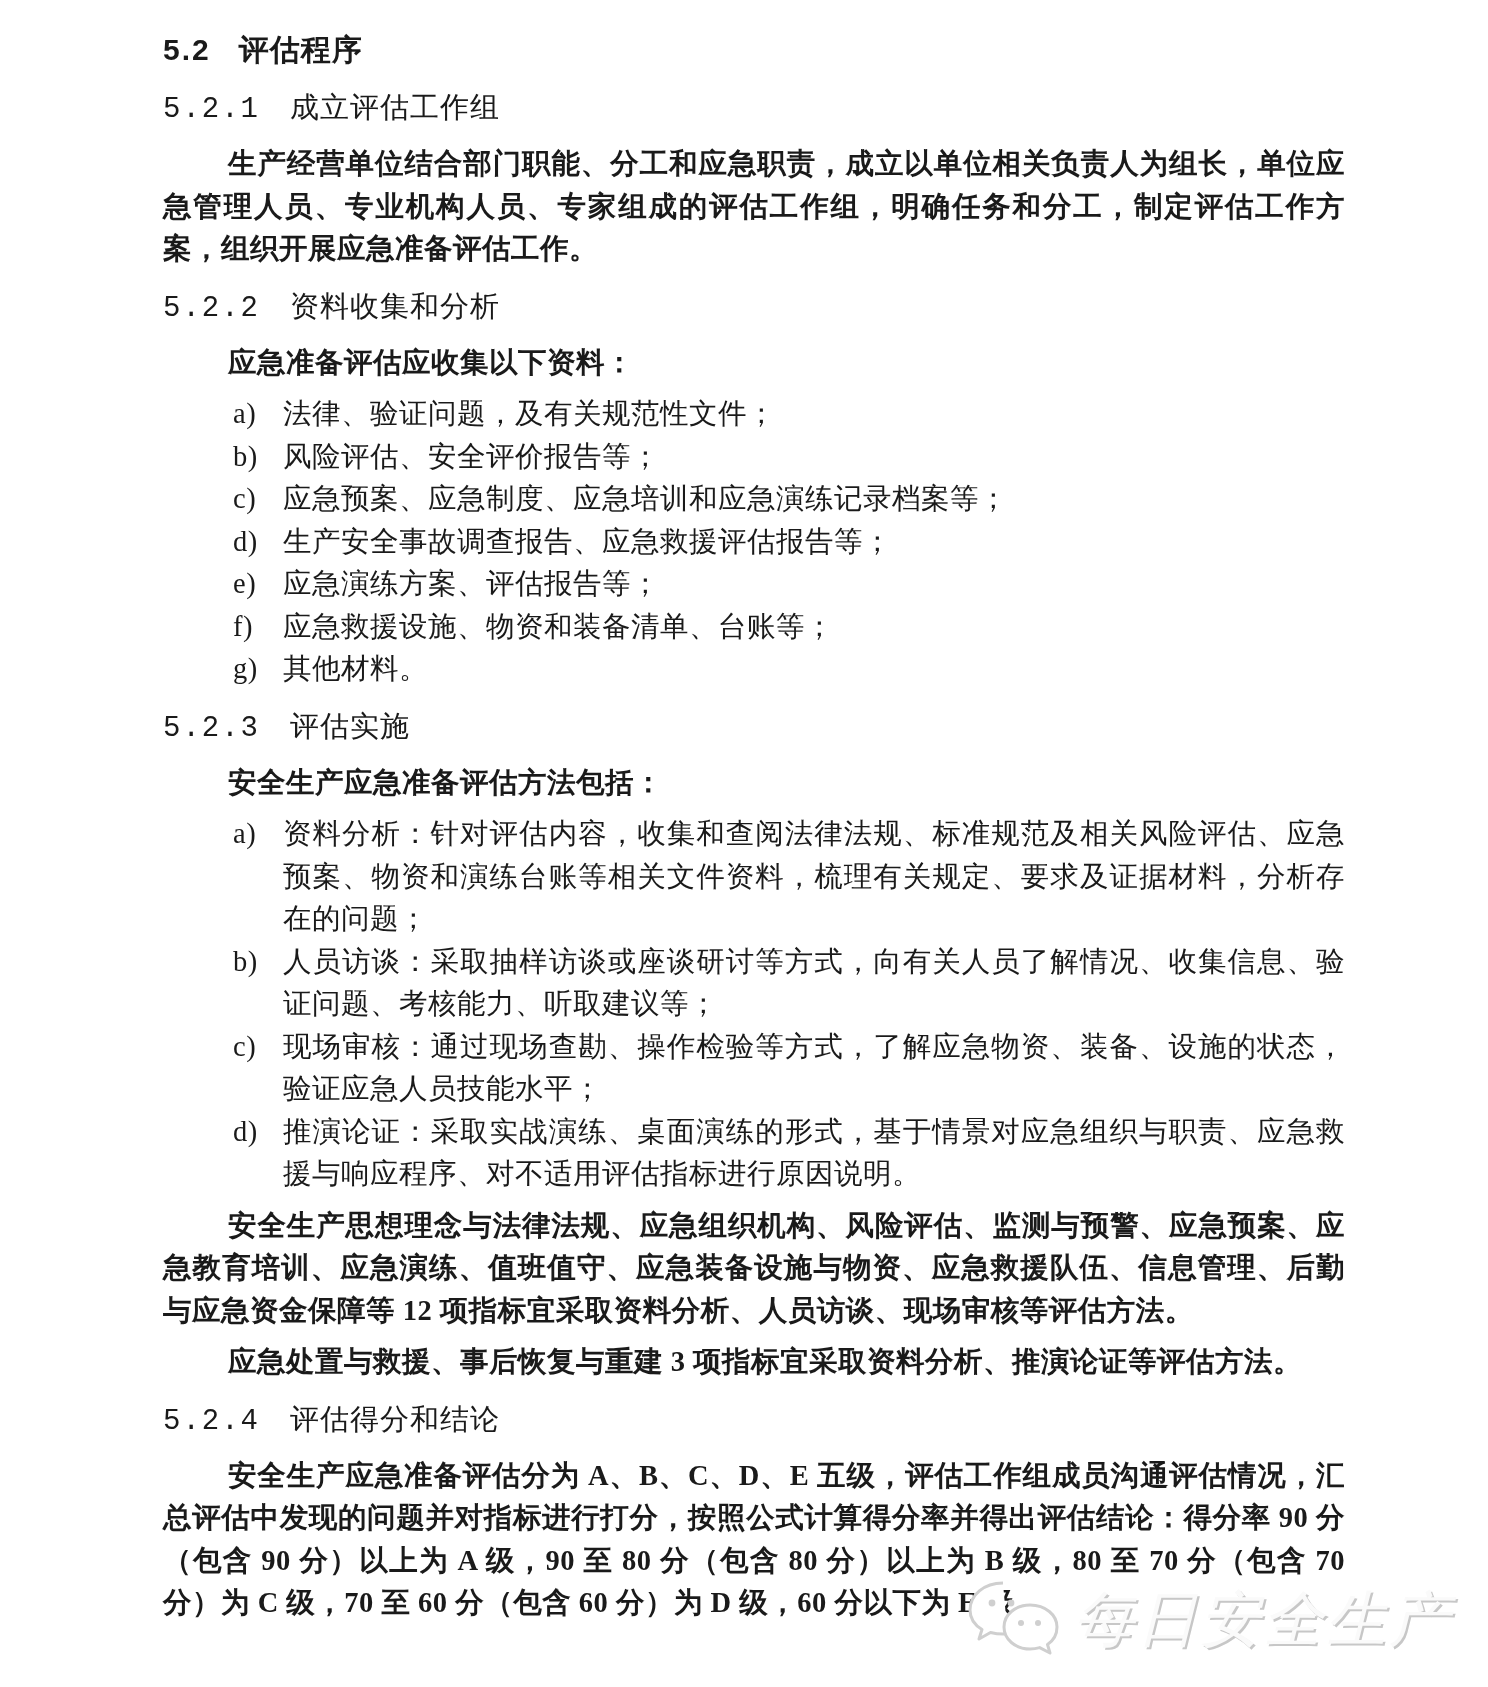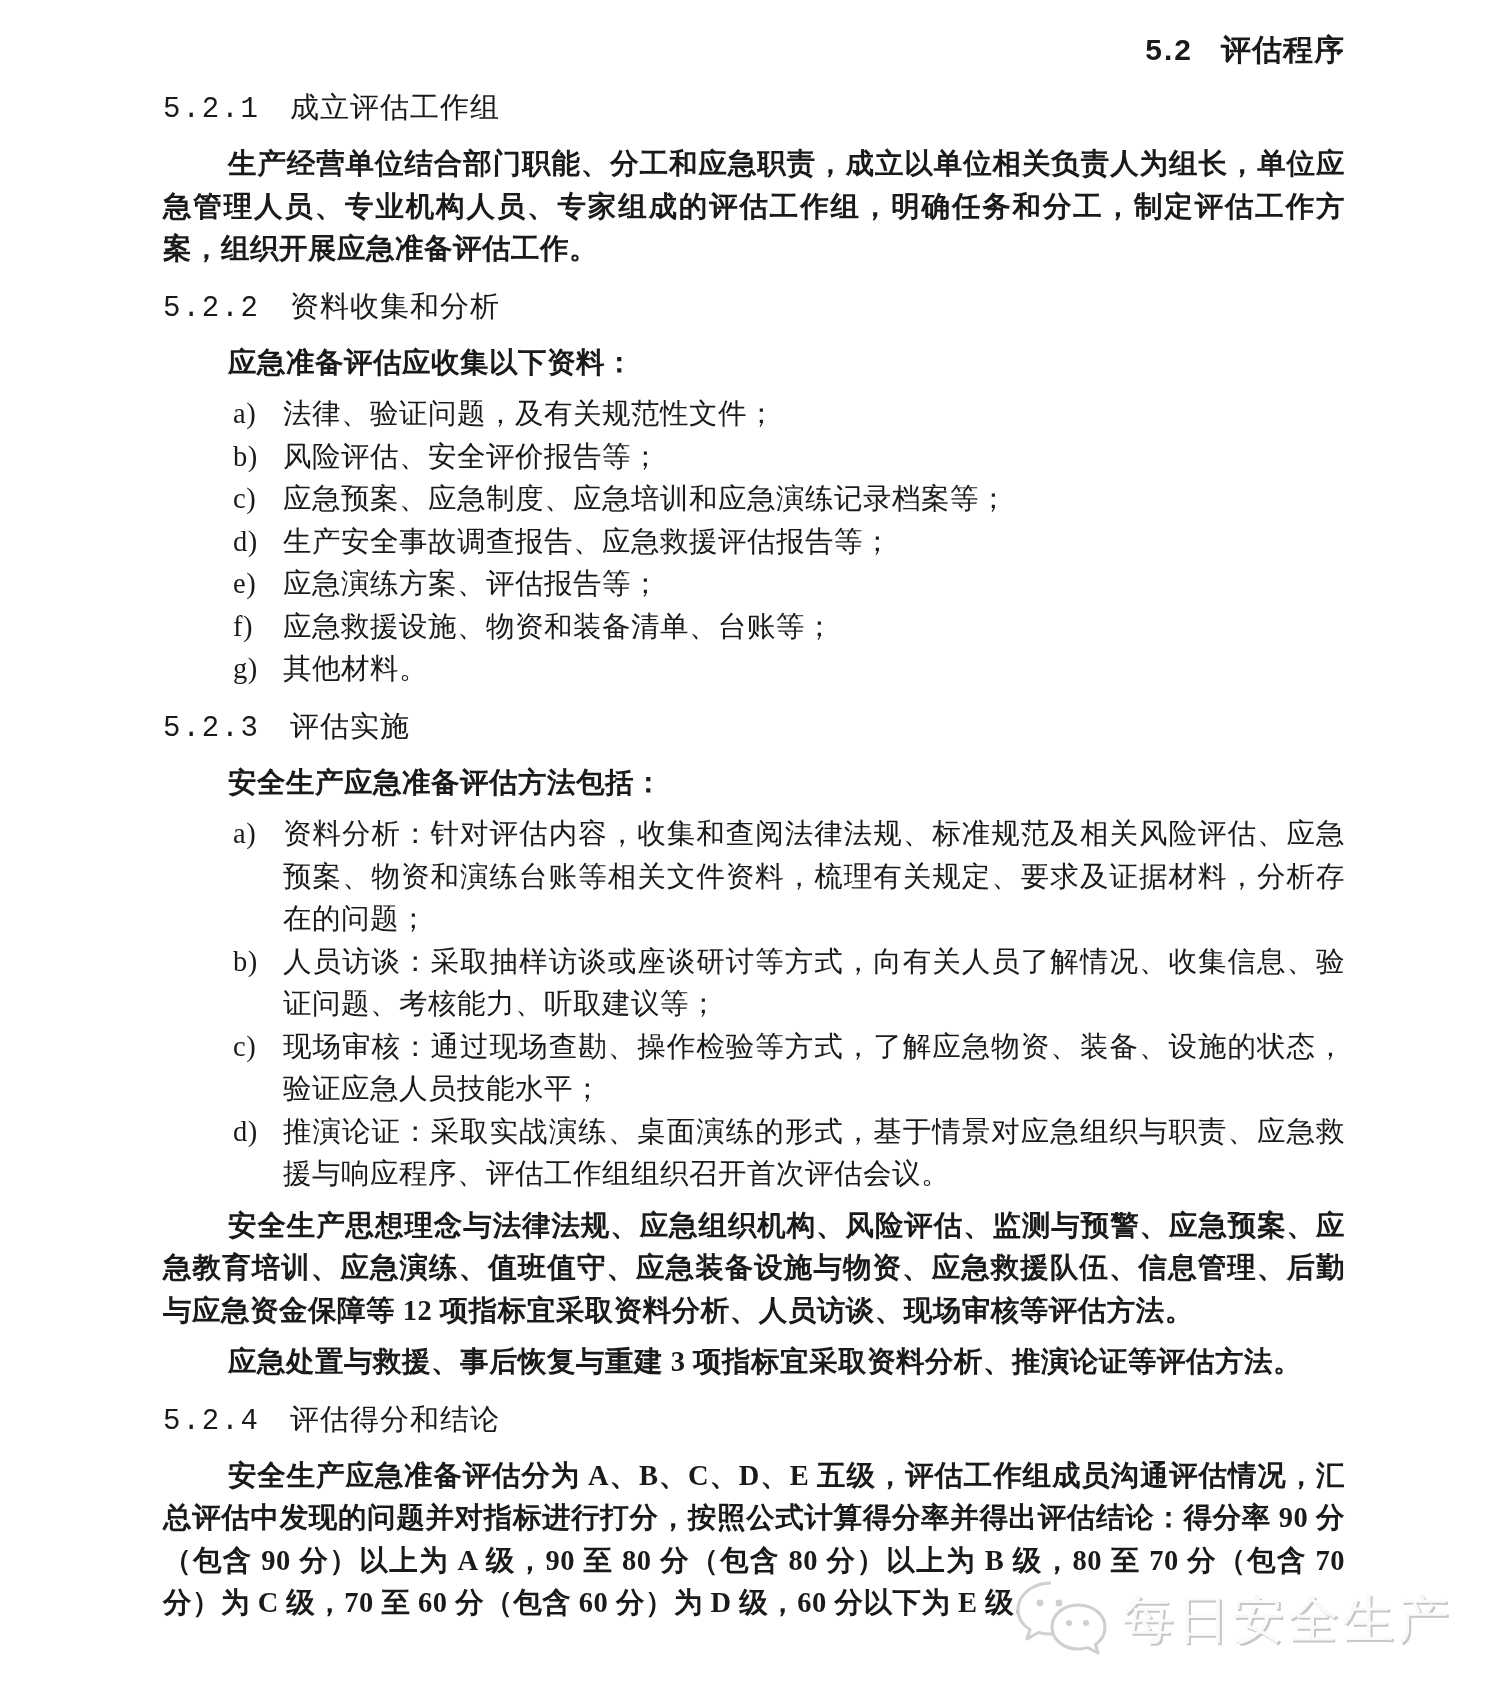--- a/index.html
+++ b/index.html
@@ -24,21 +24,20 @@
     width: 1182px;
   }
   
   .h2 {
     font-family: "Liberation Sans", "DejaVu Sans", sans-serif;
     font-weight: 700;
     font-size: 30px;
     line-height: 44px;
     margin: 14px 0 12px 0;
     letter-spacing: 1px;
-    text-align: right;
   }
   .h2 .num { margin-right: 28px; letter-spacing: 2px; }
   
   .h3 {
     font-size: 29px;
     line-height: 44px;
     font-weight: 400;
     margin: 13px 0 11px 0;
   }
   .h3 .num {
@@ -76,26 +75,27 @@
     position: absolute;
     right: 36px;
     bottom: 26px;
     display: flex;
     align-items: center;
     gap: 10px;
     user-select: none;
   }
   .watermark .wm-label {
     font-family: "Liberation Sans", "DejaVu Sans", sans-serif;
-    font-size: 52px;
+    font-size: 60px;
     font-weight: 400;
     color: #fafafa;
     text-shadow: 2px 2px 0 #c7c7c7, -1px -1px 0 #ffffff;
     letter-spacing: 3px;
     white-space: nowrap;
+    font-style: italic;
   }
   .wm-icon { display: block; }
 </style>
 </head>
 <body>
 
 <main class="doc">
     <div class="h2"><span class="num">5.2</span><span class="title">评估程序</span></div>
     <div class="h3"><span class="num">5.2.1</span><span class="title">成立评估工作组</span></div>
     <p class="para">生产经营单位结合部门职能、分工和应急职责，成立以单位相关负责人为组长，单位应急管理人员、专业机构人员、专家组成的评估工作组，明确任务和分工，制定评估工作方案，组织开展应急准备评估工作。</p>
@@ -109,21 +109,21 @@
       <div class="li"><span class="marker">e)</span><span class="li-text">应急演练方案、评估报告等；</span></div>
       <div class="li"><span class="marker">f)</span><span class="li-text">应急救援设施、物资和装备清单、台账等；</span></div>
       <div class="li"><span class="marker">g)</span><span class="li-text">其他材料。</span></div>
     </div>
     <div class="h3"><span class="num">5.2.3</span><span class="title">评估实施</span></div>
     <p class="para">安全生产应急准备评估方法包括：</p>
     <div class="list">
       <div class="li"><span class="marker">a)</span><span class="li-text">资料分析：针对评估内容，收集和查阅法律法规、标准规范及相关风险评估、应急预案、物资和演练台账等相关文件资料，梳理有关规定、要求及证据材料，分析存在的问题；</span></div>
       <div class="li"><span class="marker">b)</span><span class="li-text">人员访谈：采取抽样访谈或座谈研讨等方式，向有关人员了解情况、收集信息、验证问题、考核能力、听取建议等；</span></div>
       <div class="li"><span class="marker">c)</span><span class="li-text">现场审核：通过现场查勘、操作检验等方式，了解应急物资、装备、设施的状态，验证应急人员技能水平；</span></div>
-      <div class="li"><span class="marker">d)</span><span class="li-text">推演论证：采取实战演练、桌面演练的形式，基于情景对应急组织与职责、应急救援与响应程序、评估工作组组织召开首次评估会议。</span></div>
+      <div class="li"><span class="marker">d)</span><span class="li-text">推演论证：采取实战演练、桌面演练的形式，基于情景对应急组织与职责、应急救援与响应程序、对不适用评估指标进行原因说明。</span></div>
     </div>
     <p class="para">安全生产思想理念与法律法规、应急组织机构、风险评估、监测与预警、应急预案、应急教育培训、应急演练、值班值守、应急装备设施与物资、应急救援队伍、信息管理、后勤与应急资金保障等 12 项指标宜采取资料分析、人员访谈、现场审核等评估方法。</p>
     <p class="para">应急处置与救援、事后恢复与重建 3 项指标宜采取资料分析、推演论证等评估方法。</p>
     <div class="h3"><span class="num">5.2.4</span><span class="title">评估得分和结论</span></div>
     <p class="para">安全生产应急准备评估分为 A、B、C、D、E 五级，评估工作组成员沟通评估情况，汇总评估中发现的问题并对指标进行打分，按照公式计算得分率并得出评估结论：得分率 90 分（包含 90 分）以上为 A 级，90 至 80 分（包含 80 分）以上为 B 级，80 至 70 分（包含 70 分）为 C 级，70 至 60 分（包含 60 分）为 D 级，60 分以下为 E 级。</p>
   </main>
 
 <div class="watermark">
   <svg class="wm-icon" width="100" height="82" viewBox="0 0 100 82" aria-hidden="true">
 

